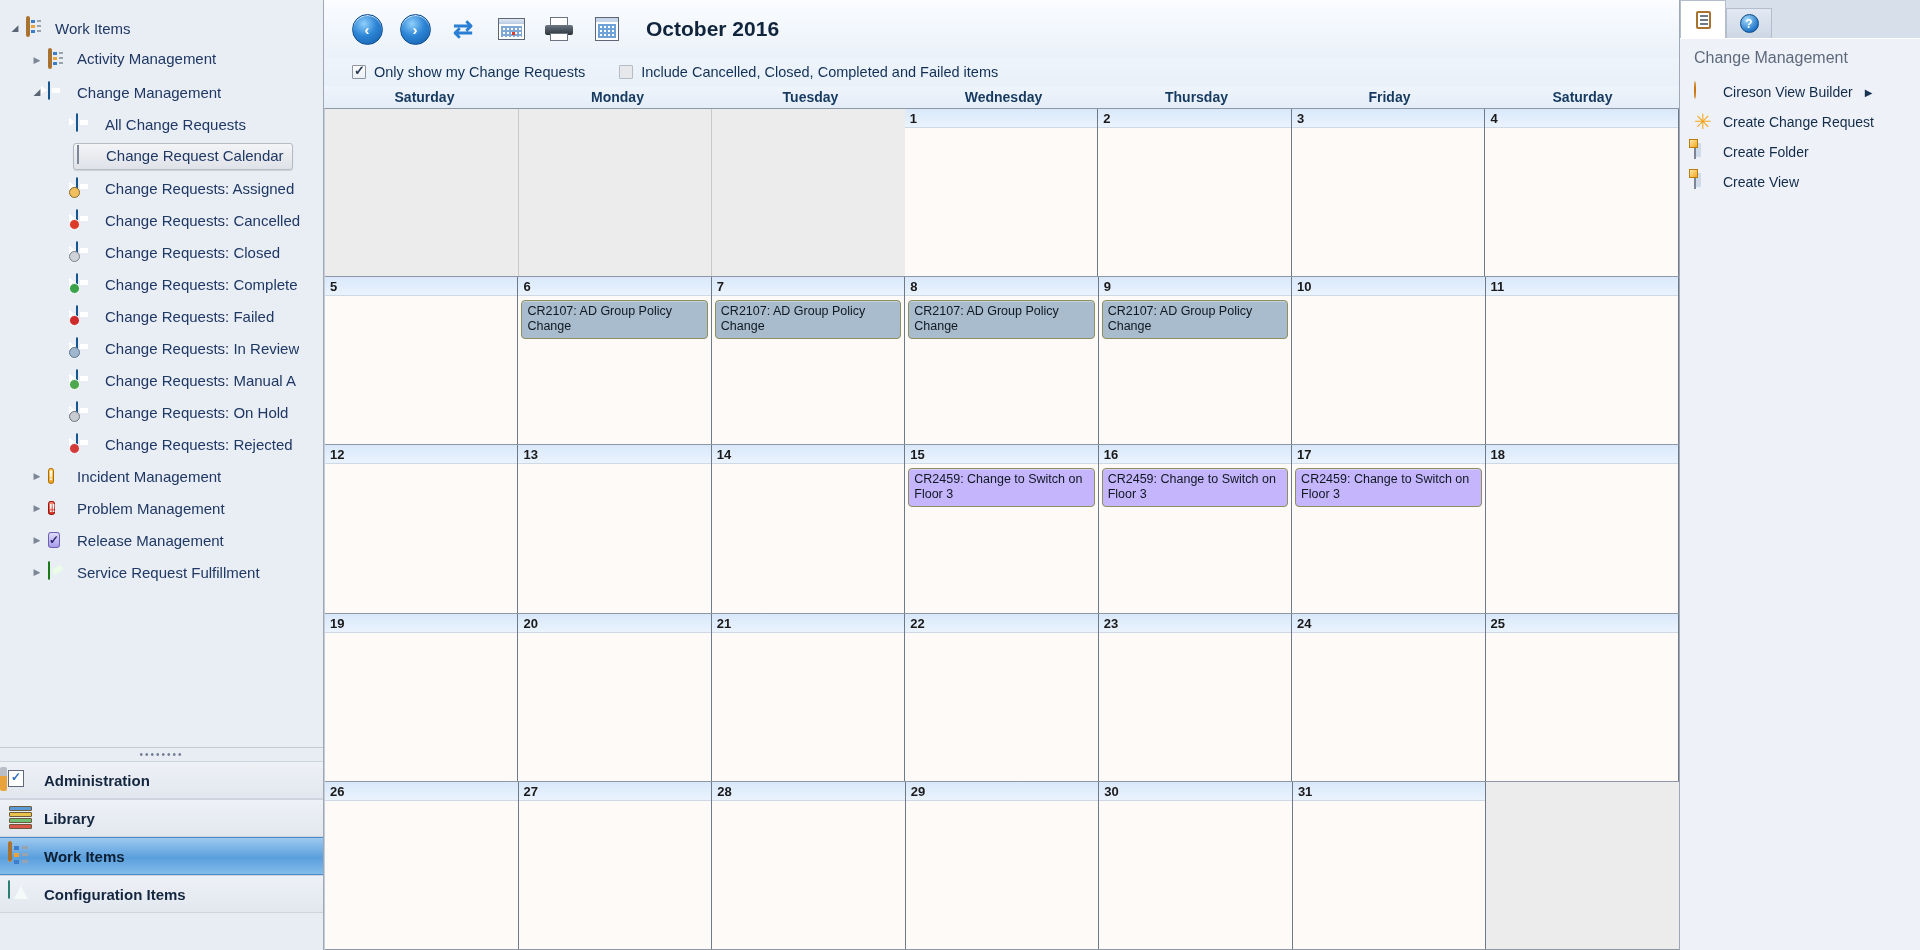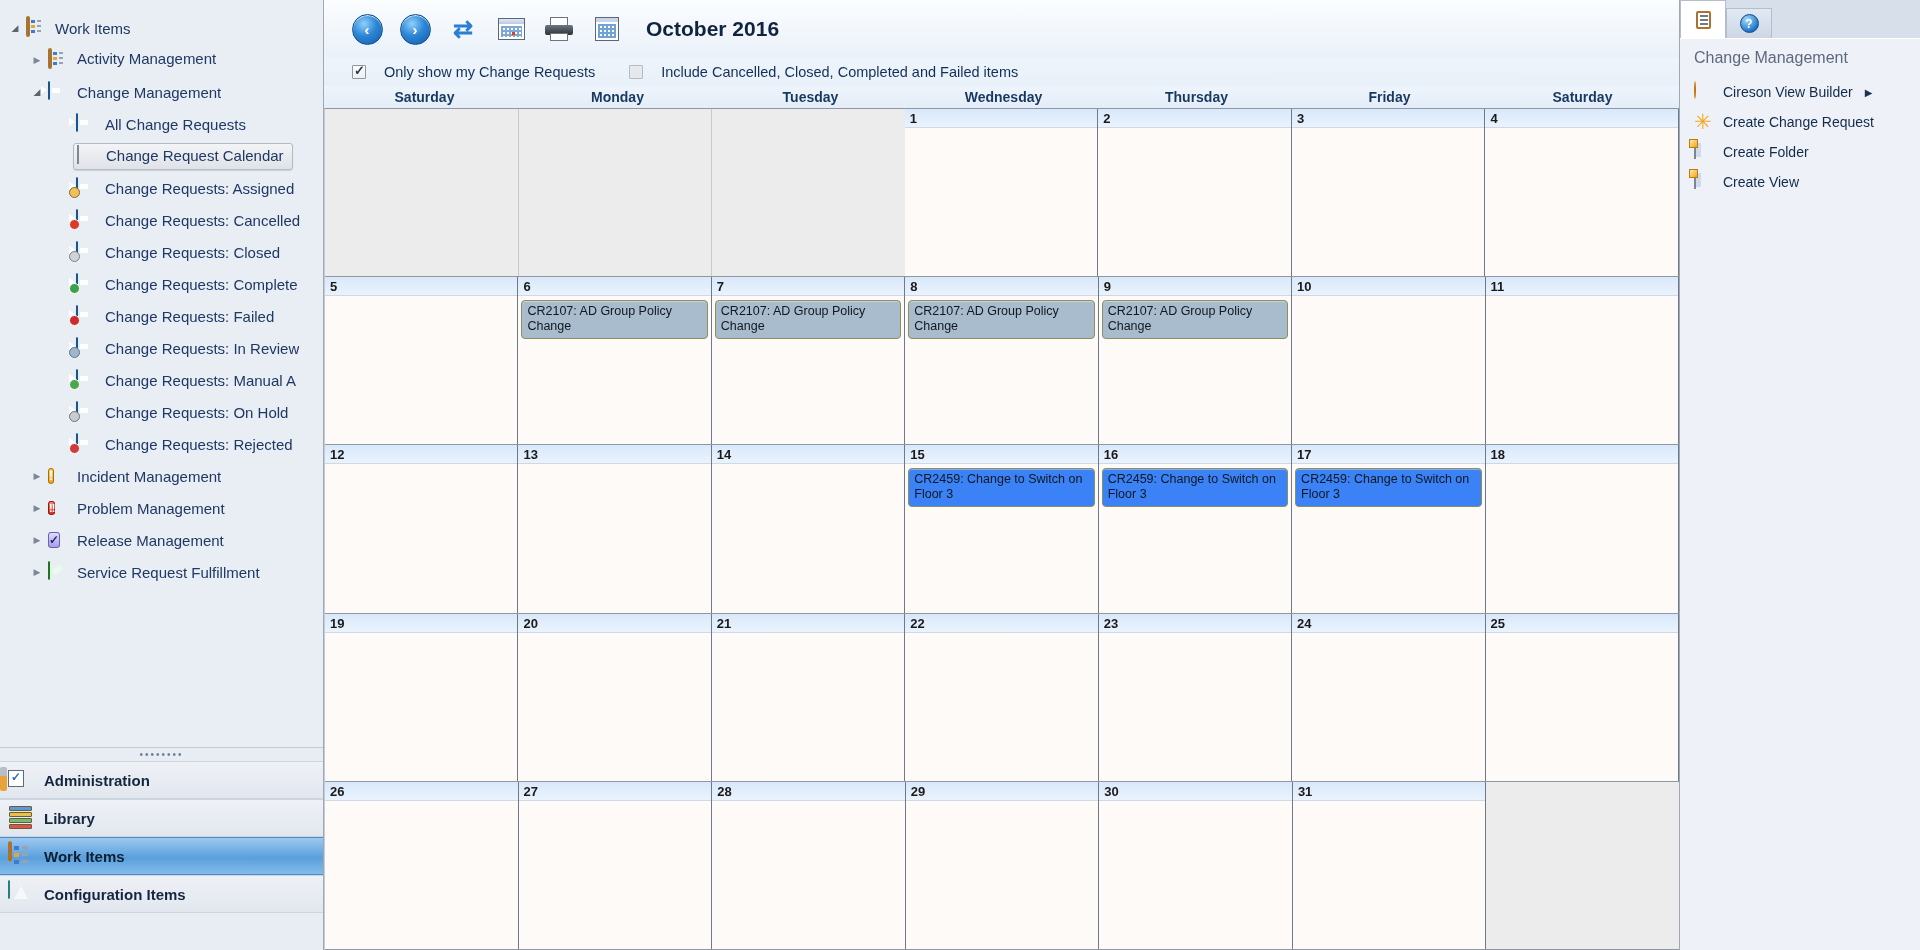--- a/index.html
+++ b/index.html
@@ -312,21 +312,21 @@
   #filter-row {
     height: 28px; min-height:28px;
     display: flex;
     align-items: center;
     padding-left: 28px;
     gap: 34px;
     font-size: 14.5px;
     color: #123055;
     background: linear-gradient(to bottom,#eef4fb,#e8f0f9);
   }
-  .chk-wrap { display:flex; align-items:center; gap:18px; cursor:pointer; }
+  .chk-wrap { display:flex; align-items:center; gap:8px; cursor:pointer; }
   .chk {
     width: 14px; height: 14px;
     border: 1px solid #8d95a1;
     background: linear-gradient(to bottom,#fdfdfd,#eceff3);
     box-sizing: border-box;
     position: relative;
     border-radius: 1px;
   }
   .chk.checked::after {
     content:"✓";
@@ -403,21 +403,21 @@
     line-height: 15px;
     color: #101821;
     cursor: pointer;
     margin-bottom: 3px;
     box-sizing: border-box;
     border: 1px solid #8c8f5e;
     box-shadow: inset 0 1px 0 rgba(255,255,255,.35);
     overflow: hidden;
   }
   .evt.gray { background: #a9bccd; }
-  .evt.cyan { background: #3b82f6; }
+  .evt.cyan { background: #c4b5fd; }
 
   
   #right-pane {
     width: 240px; min-width: 240px;
     height: 950px;
     background: #eef2f8;
     display: flex;
     flex-direction: column;
     box-sizing: border-box;
   }

